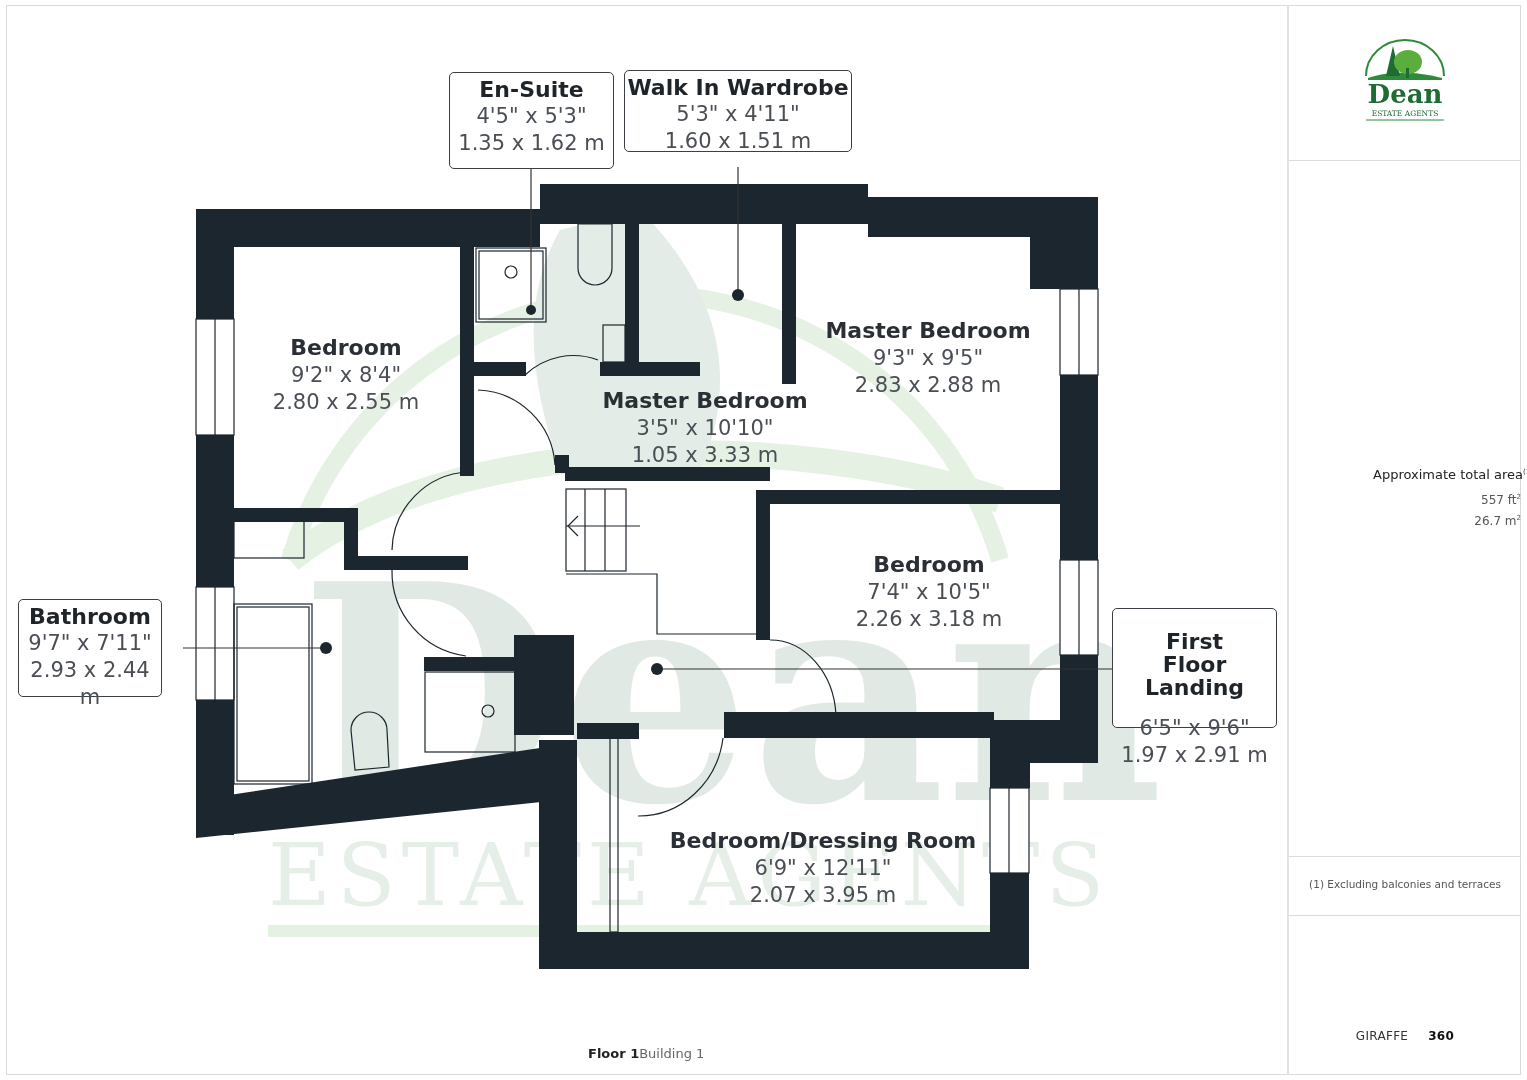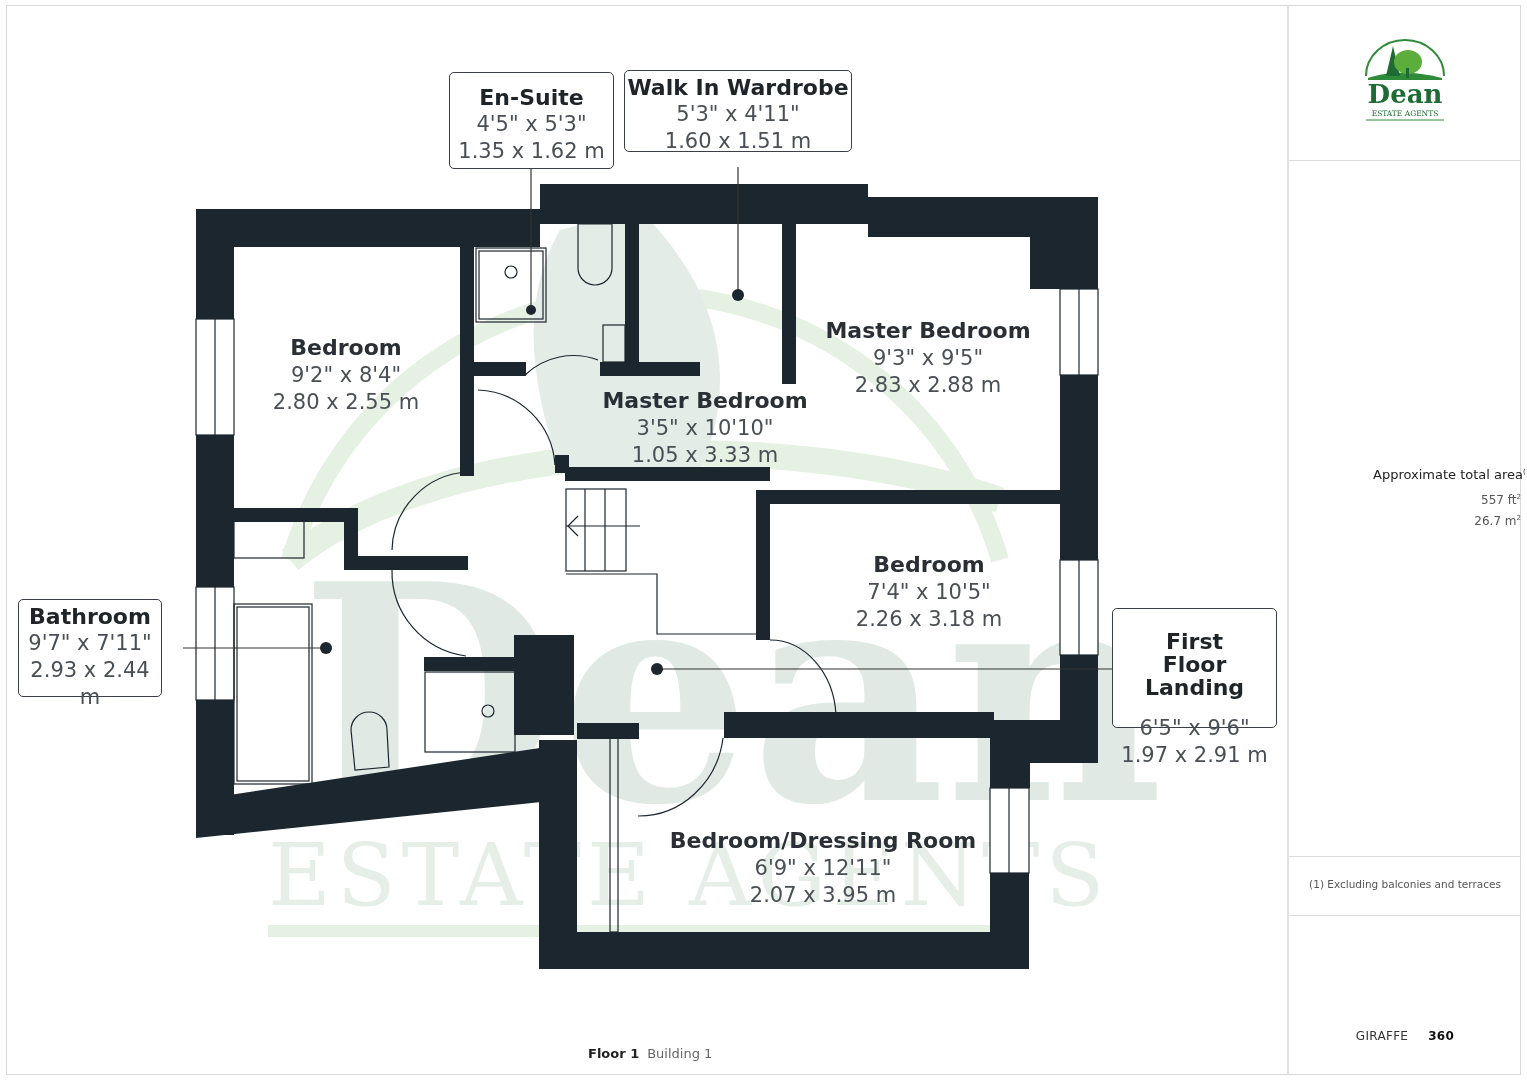--- a/index.html
+++ b/index.html
@@ -17,21 +17,21 @@
   .area-title { position:absolute; left:0; width:232px; top:462px; text-align:center; font-weight:normal; font-size:13px; color:#222;padding-left:48px; }
   .area-title sup { font-size:7px; }
   .area-val { position:absolute; left:0; width:232px; text-align:right; font-size:12px; color:#555; }
   .area-val sup { font-size:7px; }
   .footnote { position:absolute; left:0; width:232px; top:873px; text-align:center; font-size:10.5px; color:#555; }
   .disclaimer { position:absolute; left:22px; width:190px; top:933px; text-align:center; font-size:10.5px; line-height:15px; color:#555; }
   .brand { position:absolute; left:0; width:232px; top:1024px; text-align:center; font-size:12px; color:#333; letter-spacing:0.3px; }
   .brand b { color:#111;margin-left:20px; }
   .floor-label { position:absolute; left:588px; top:1046px; font-size:13px; color:#222; }
   .floor-label .fl { font-weight:bold; }
-  .floor-label .bl { color:#666; margin-left:8px; }
+  .floor-label .bl { color:#666; }
   .logo { position:absolute; left:1360px; top:38px; width:90px; height:90px; }
 </style>
 </head>
 <body>
 
 <div class="frame"></div>
 
 <svg class="plan" width="1287" height="1080" viewBox="0 0 1287 1080">
 
   <g opacity="1">
@@ -130,21 +130,21 @@
     <line x1="657" y1="669" x2="1112" y2="669"></line>
   </g>
   <g fill="#1c262e">
     <circle cx="531" cy="310" r="5"></circle>
     <circle cx="738" cy="295" r="6"></circle>
     <circle cx="326" cy="648" r="6"></circle>
     <circle cx="657" cy="669" r="6"></circle>
   </g>
 </svg>
 
-<div class="label-box" style="left:449px;top:72px;width:165px;height:97px;padding-top:12px;">
+<div class="label-box" style="left:449px;top:72px;width:165px;height:97px;padding-top:4px;">
   <div class="name">En-Suite</div>
   <div class="dim">4'5" x 5'3"</div>
   <div class="dim">1.35 x 1.62 m</div>
 </div>
 <div class="label-box" style="left:624px;top:70px;width:228px;height:82px;padding-top:4px;">
   <div class="name">Walk In Wardrobe</div>
   <div class="dim">5'3" x 4'11"</div>
   <div class="dim">1.60 x 1.51 m</div>
 </div>
 <div class="label-box" style="left:18px;top:599px;width:144px;height:98px;padding-top:4px;">

